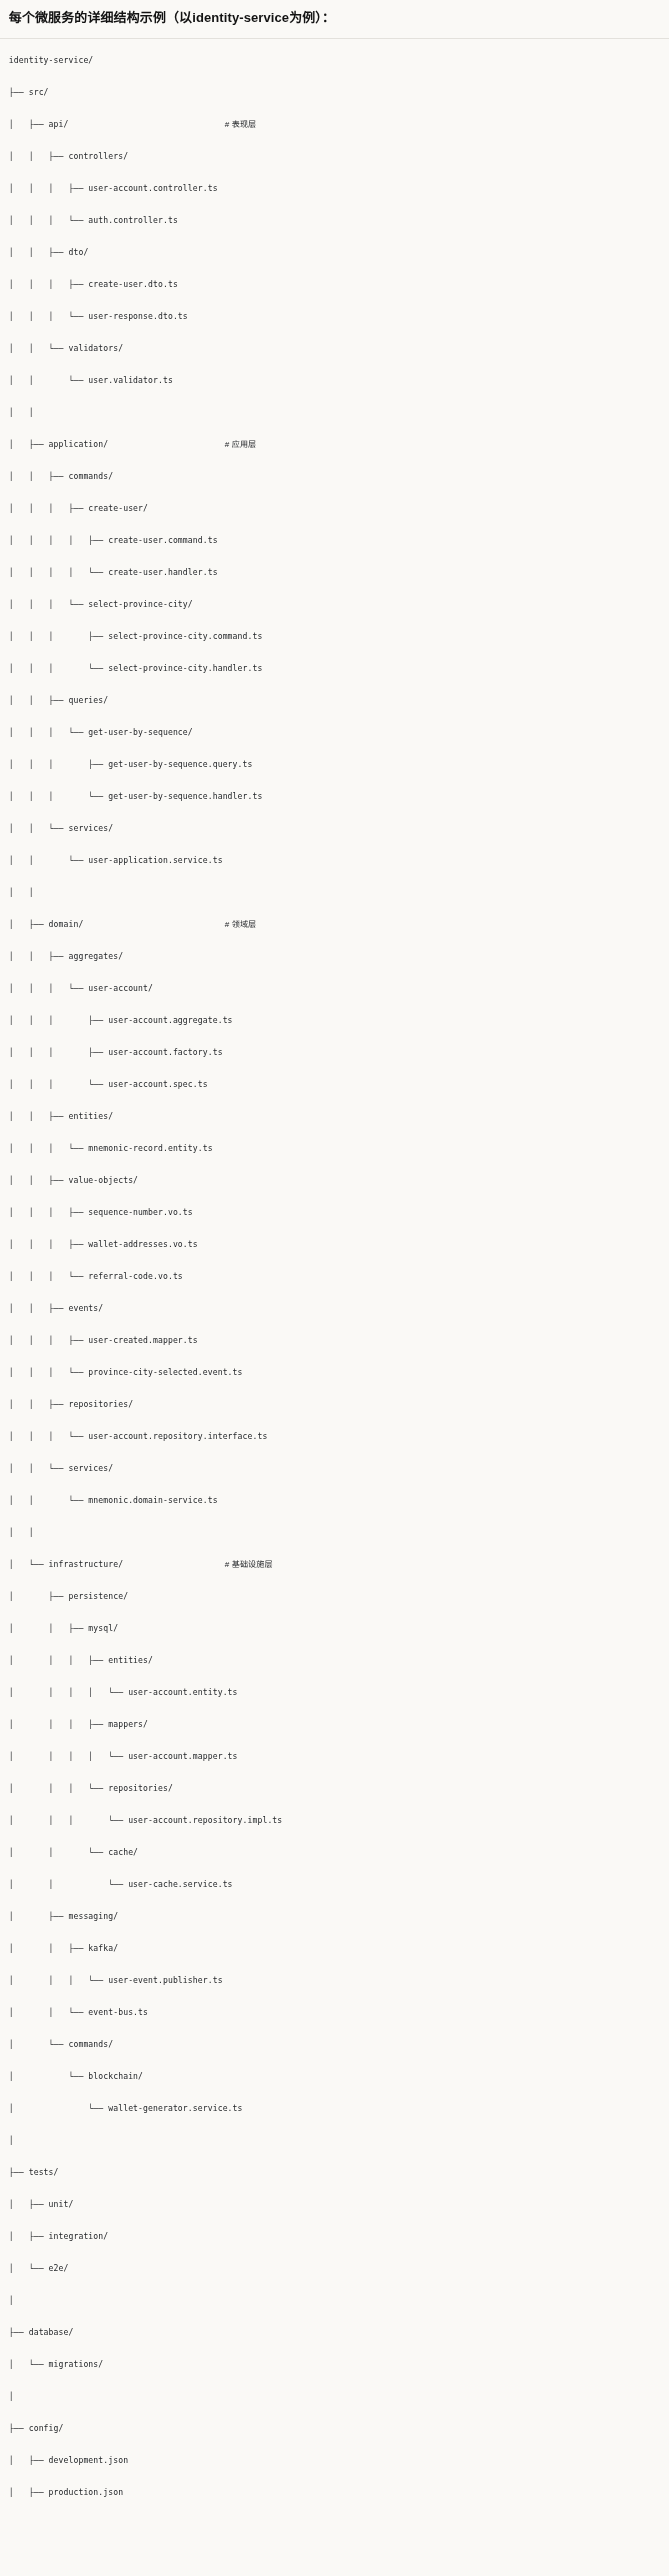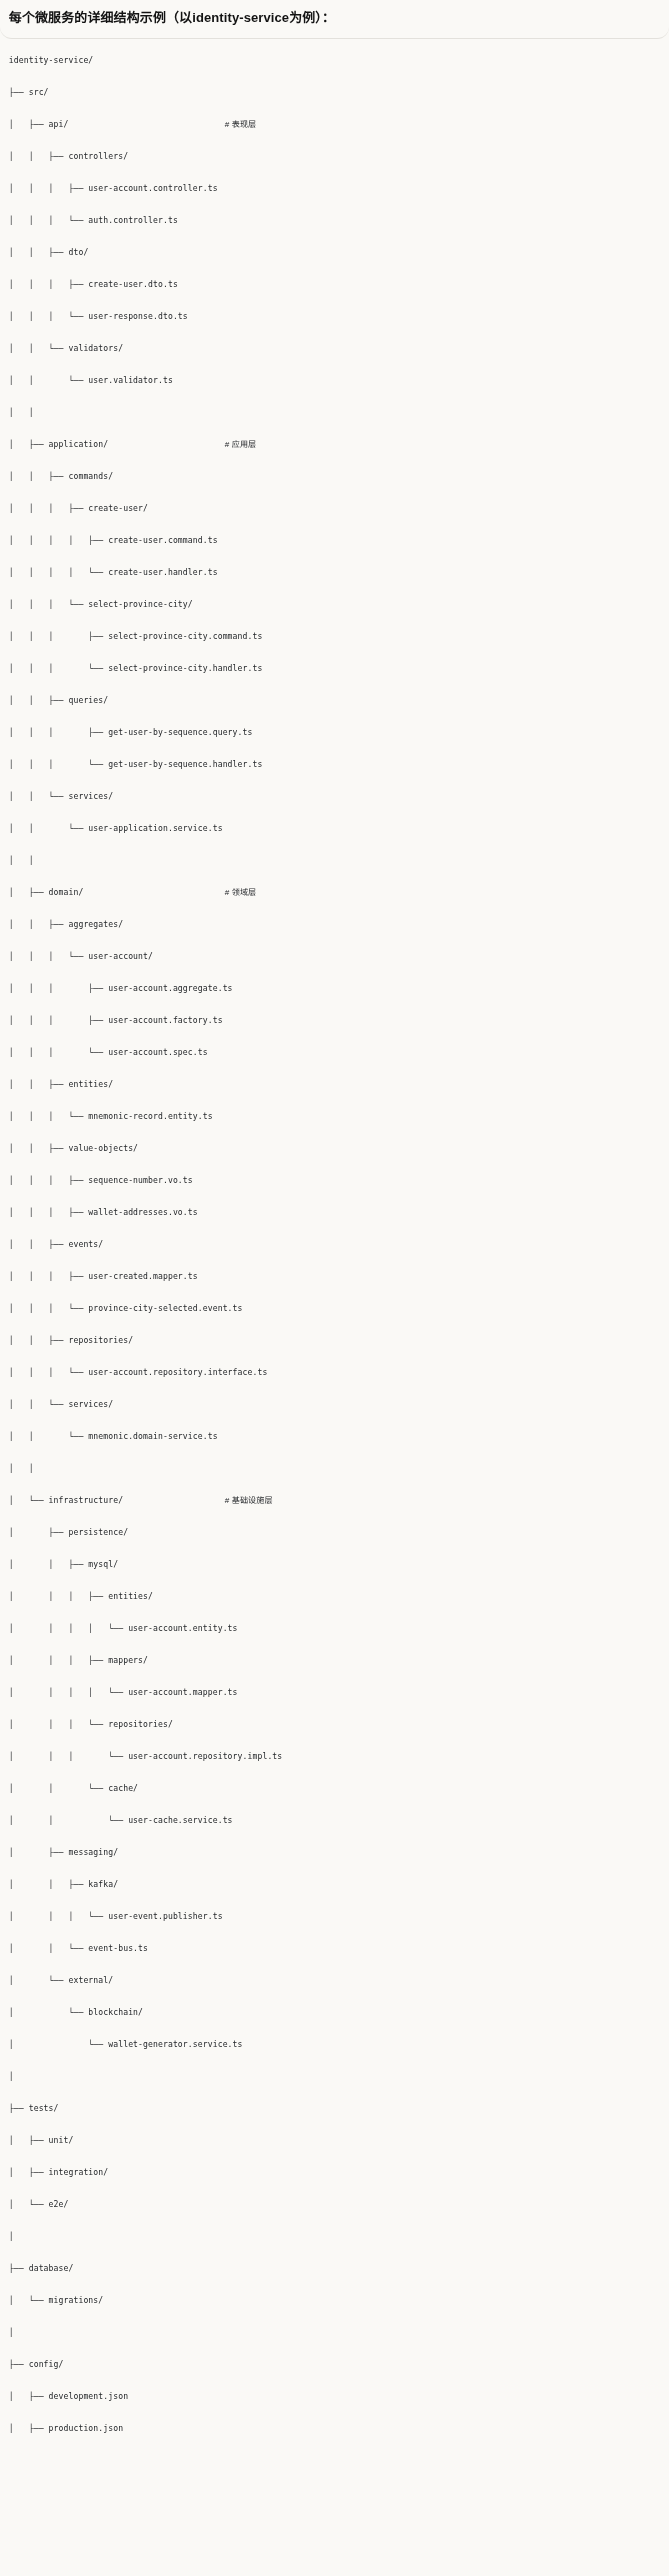--- a/index.html
+++ b/index.html
@@ -19,21 +19,20 @@
     box-sizing: border-box;
     padding: 0;
     background: #faf9f6;
   }
 
   
   .title-block {
     padding: 8.8px 8.8px 11.3px 8.8px;
     border-bottom: 0.6px solid #e3e1dc;
     background: #faf9f6;
-    border-radius: 12px;
   }
   .doc-title {
     font-size: 13px;
     font-weight: bold;
     line-height: 1.35;
     letter-spacing: 0.1px;
     color: #131313;
     margin: 0;
     font-family: "Liberation Sans", "DejaVu Sans", sans-serif;
   }
@@ -91,36 +90,38 @@
 <span class="row">│   │</span>
 <span class="row"><span>│   ├── application/                  </span><span class="cmt cmt-cn"># 应用层</span></span>
 <span class="row">│   │   ├── commands/</span>
 <span class="row">│   │   │   ├── create-user/</span>
 <span class="row">│   │   │   │   ├── create-user.command.ts</span>
 <span class="row">│   │   │   │   └── create-user.handler.ts</span>
 <span class="row">│   │   │   └── select-province-city/</span>
 <span class="row">│   │   │       ├── select-province-city.command.ts</span>
 <span class="row">│   │   │       └── select-province-city.handler.ts</span>
 <span class="row">│   │   ├── queries/</span>
+<span class="row">│   │   │   └── get-user-by-sequence/</span>
 <span class="row">│   │   │       ├── get-user-by-sequence.query.ts</span>
 <span class="row">│   │   │       └── get-user-by-sequence.handler.ts</span>
 <span class="row">│   │   └── services/</span>
 <span class="row">│   │       └── user-application.service.ts</span>
 <span class="row">│   │</span>
 <span class="row"><span>│   ├── domain/                       </span><span class="cmt cmt-cn"># 领域层</span></span>
 <span class="row">│   │   ├── aggregates/</span>
 <span class="row">│   │   │   └── user-account/</span>
 <span class="row">│   │   │       ├── user-account.aggregate.ts</span>
 <span class="row">│   │   │       ├── user-account.factory.ts</span>
 <span class="row">│   │   │       └── user-account.spec.ts</span>
 <span class="row">│   │   ├── entities/</span>
 <span class="row">│   │   │   └── mnemonic-record.entity.ts</span>
 <span class="row">│   │   ├── value-objects/</span>
 <span class="row">│   │   │   ├── sequence-number.vo.ts</span>
 <span class="row">│   │   │   ├── wallet-addresses.vo.ts</span>
+<span class="row">│   │   │   └── referral-code.vo.ts</span>
 <span class="row">│   │   ├── events/</span>
 <span class="row">│   │   │   ├── user-created.mapper.ts</span>
 <span class="row">│   │   │   └── province-city-selected.event.ts</span>
 <span class="row">│   │   ├── repositories/</span>
 <span class="row">│   │   │   └── user-account.repository.interface.ts</span>
 <span class="row">│   │   └── services/</span>
 <span class="row">│   │       └── mnemonic.domain-service.ts</span>
 <span class="row">│   │</span>
 <span class="row"><span>│   └── infrastructure/               </span><span class="cmt cmt-cn"># 基础设施层</span></span>
 <span class="row">│       ├── persistence/</span>
@@ -130,21 +131,21 @@
 <span class="row">│       │   │   ├── mappers/</span>
 <span class="row">│       │   │   │   └── user-account.mapper.ts</span>
 <span class="row">│       │   │   └── repositories/</span>
 <span class="row">│       │   │       └── user-account.repository.impl.ts</span>
 <span class="row">│       │       └── cache/</span>
 <span class="row">│       │           └── user-cache.service.ts</span>
 <span class="row">│       ├── messaging/</span>
 <span class="row">│       │   ├── kafka/</span>
 <span class="row">│       │   │   └── user-event.publisher.ts</span>
 <span class="row">│       │   └── event-bus.ts</span>
-<span class="row">│       └── external/</span>
+<span class="row">│       └── commands/</span>
 <span class="row">│           └── blockchain/</span>
 <span class="row">│               └── wallet-generator.service.ts</span>
 <span class="row">│</span>
 <span class="row">├── tests/</span>
 <span class="row">│   ├── unit/</span>
 <span class="row">│   ├── integration/</span>
 <span class="row">│   └── e2e/</span>
 <span class="row">│</span>
 <span class="row">├── database/</span>
 <span class="row">│   └── migrations/</span>

